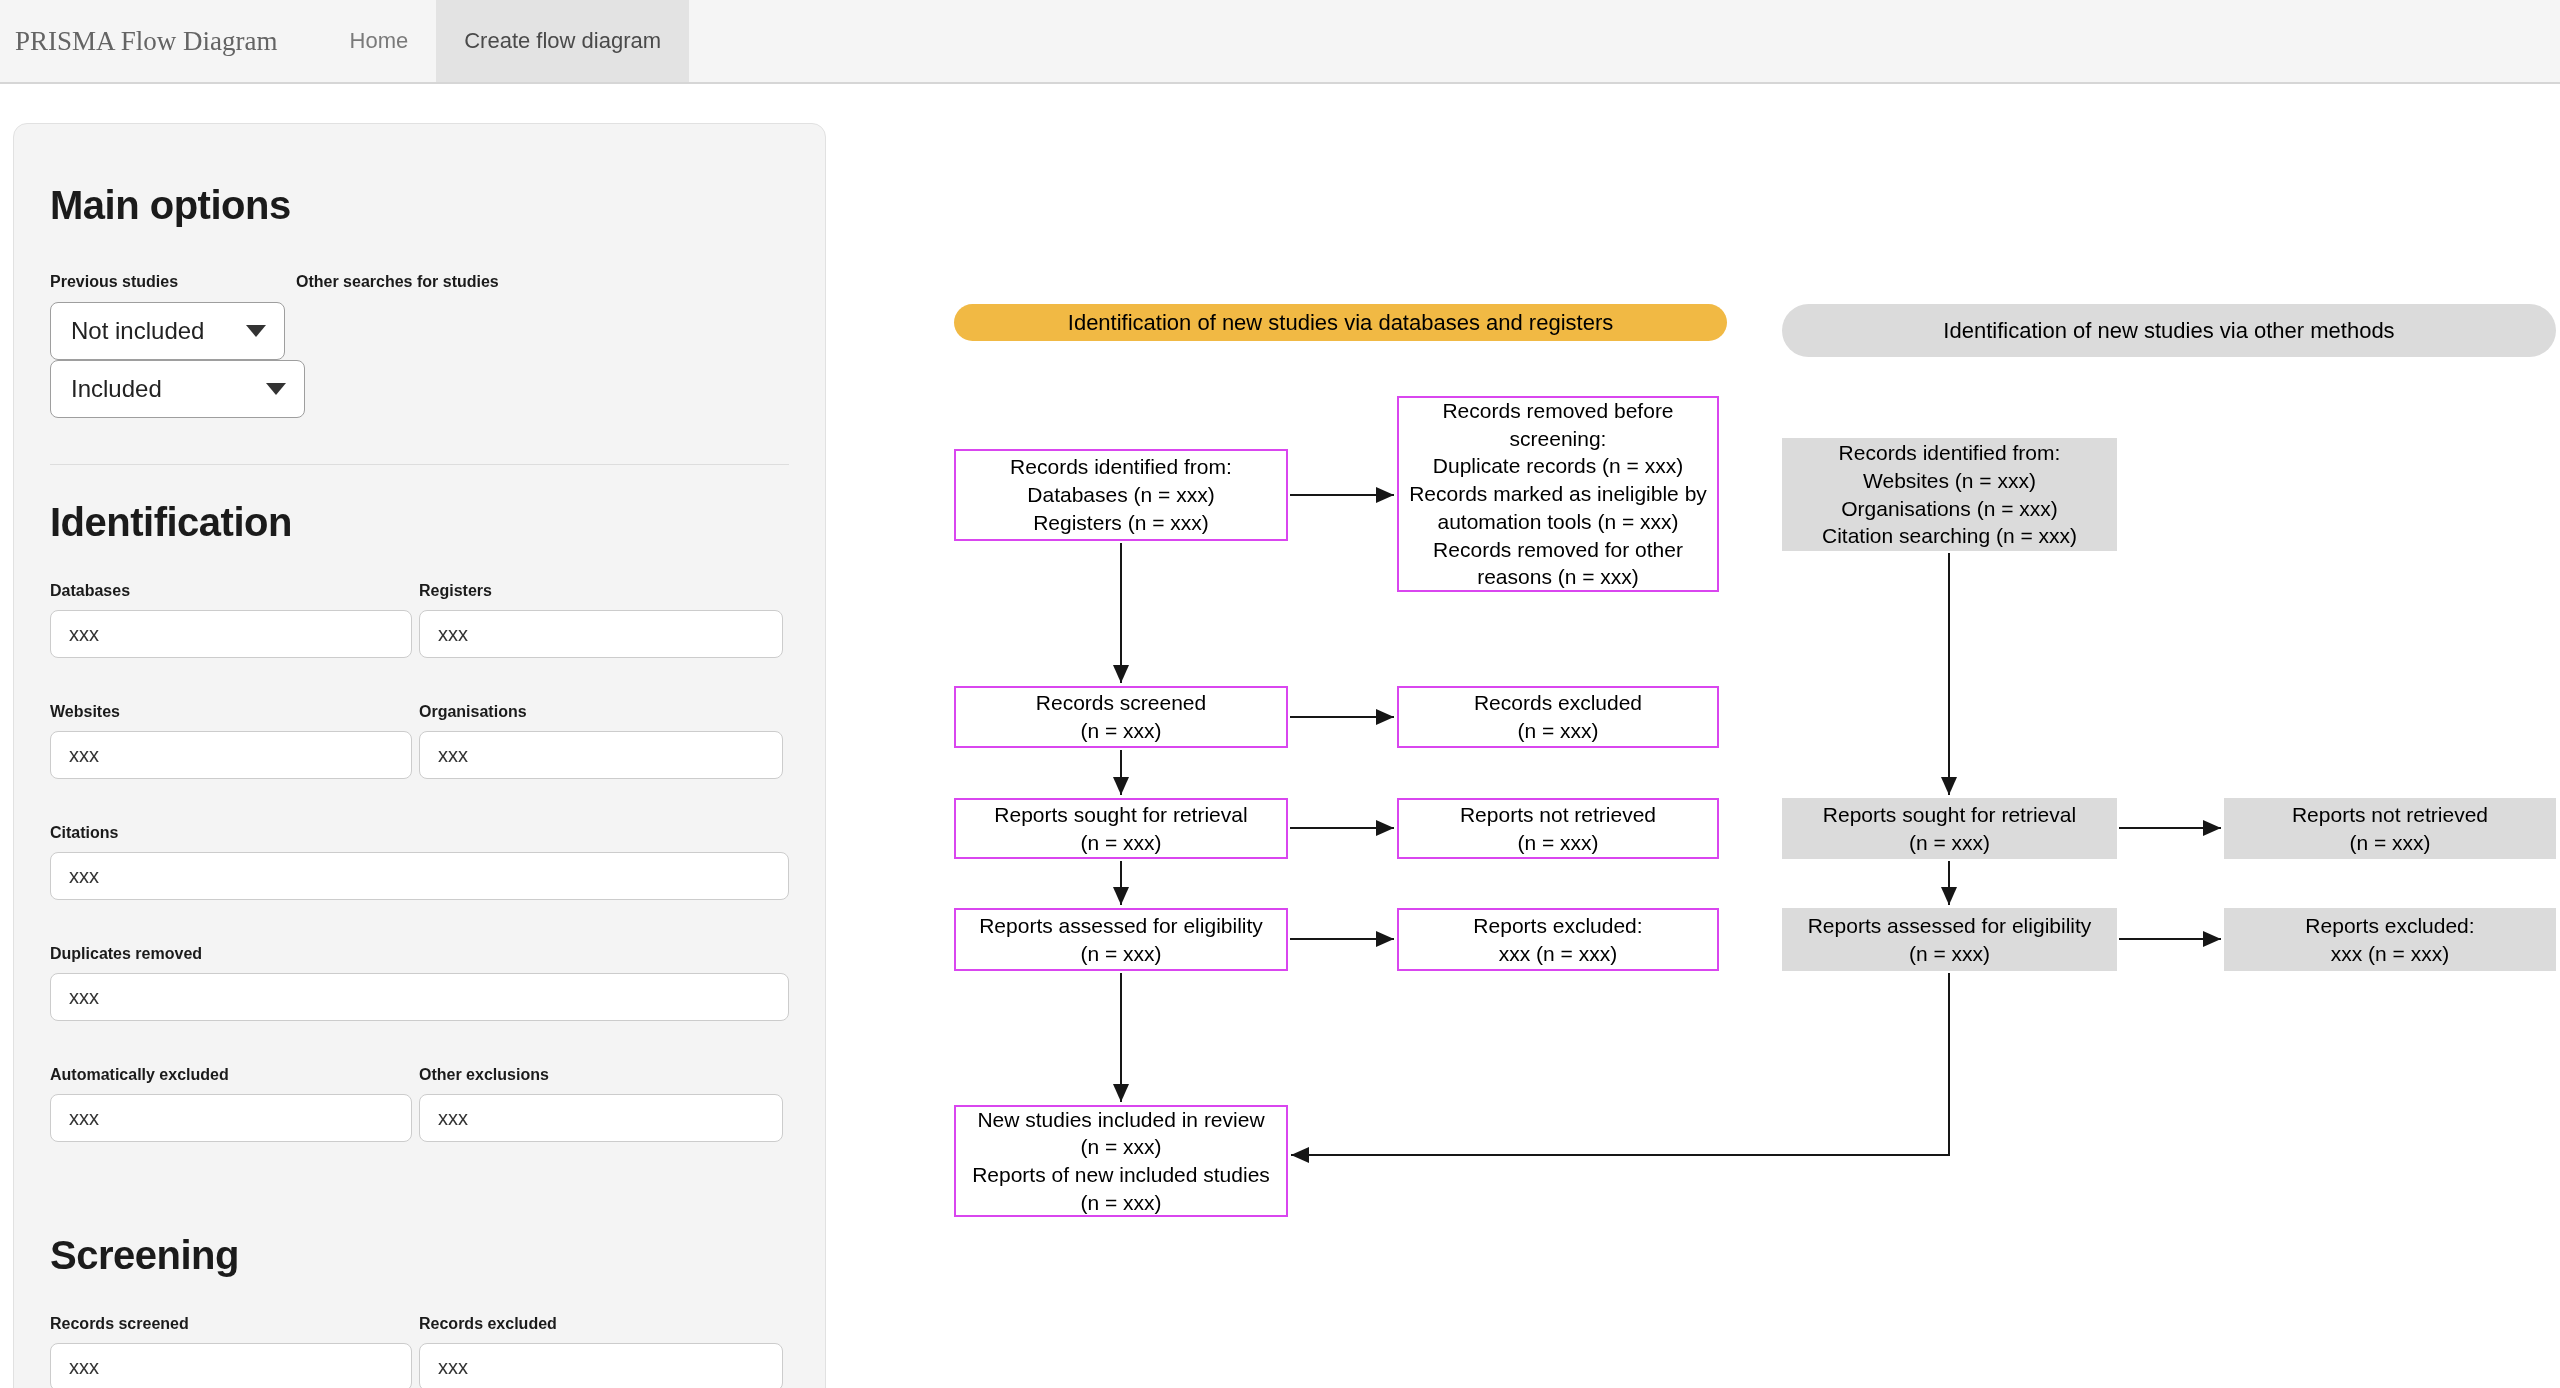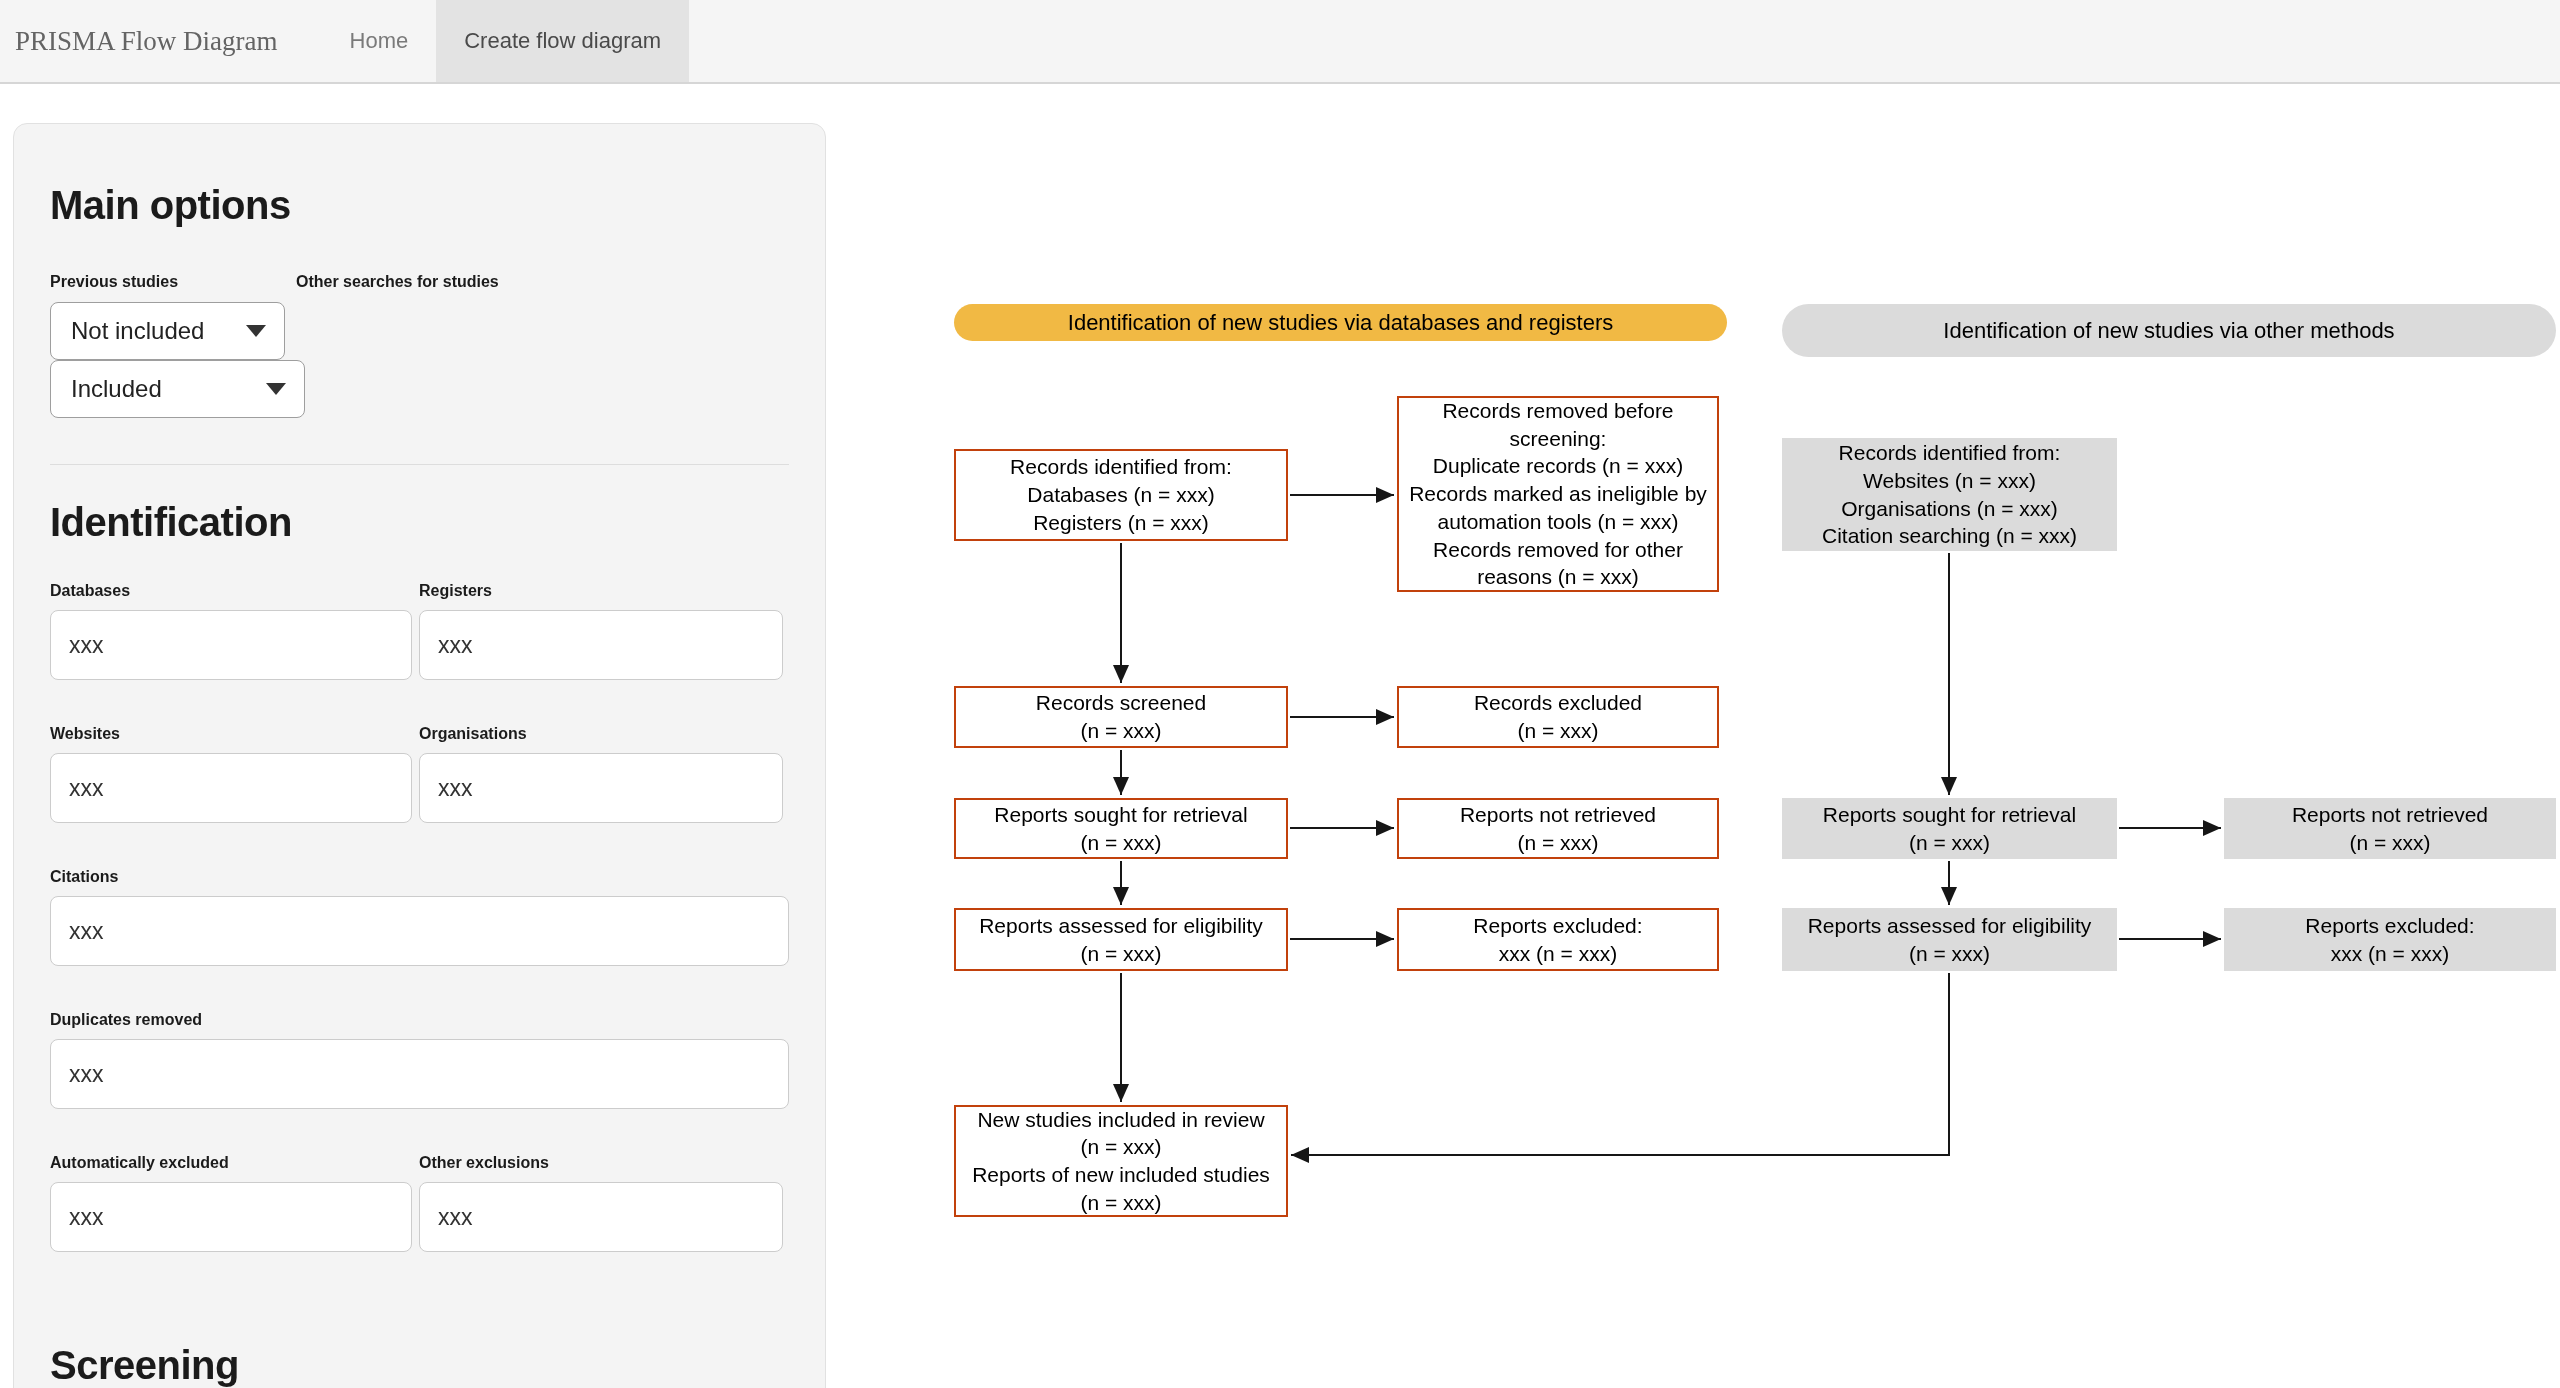--- a/index.html
+++ b/index.html
@@ -51,34 +51,34 @@
     width:0; height:0;
     border-left:10px solid transparent; border-right:10px solid transparent;
     border-top:12px solid #333;
   }
   hr.divider { border:none; border-top:1px solid #dddddd; margin:46px 0 34px 0; }
   .row2 { display:grid; grid-template-columns:362px 364px; column-gap:7px; margin-top:44px; }
   .row1 { margin-top:44px; }
   .row-first { margin-top:36px; }
   .field .lbl { display:block; }
   .tinput {
-    margin-top:9px; height:70px; width:100%;
+    margin-top:9px; height:48px; width:100%;
     background:#fff; border:1px solid #cccccc; border-radius:8px;
-    font-size:23px; color:#333; padding:0 18px;
+    font-size:20px; color:#333; padding:0 18px;
     font-family:"Liberation Sans", sans-serif;
   }
   .screening-head { margin-top:90px; }
 
   
   .fbox {
     position:absolute; display:flex; align-items:center; justify-content:center;
     text-align:center; white-space:pre-line;
     font-size:21px; line-height:1.32; color:#000; padding:4px 10px;
   }
-  .white { background:#fff; border:2px solid #c2410c; }
+  .white { background:#fff; border:2px solid #d946ef; }
   .grayb { background:#dbdbdb; }
   .pill  { border-radius:27px; font-size:22px; }
   .pill.yellow { background:#f1b944; }
   .pill.gray   { background:#dbdbdb; }
   #arrows { position:absolute; left:0; top:0; pointer-events:none; }
 </style>
 </head>
 <body>
 
 <div class="navbar">

